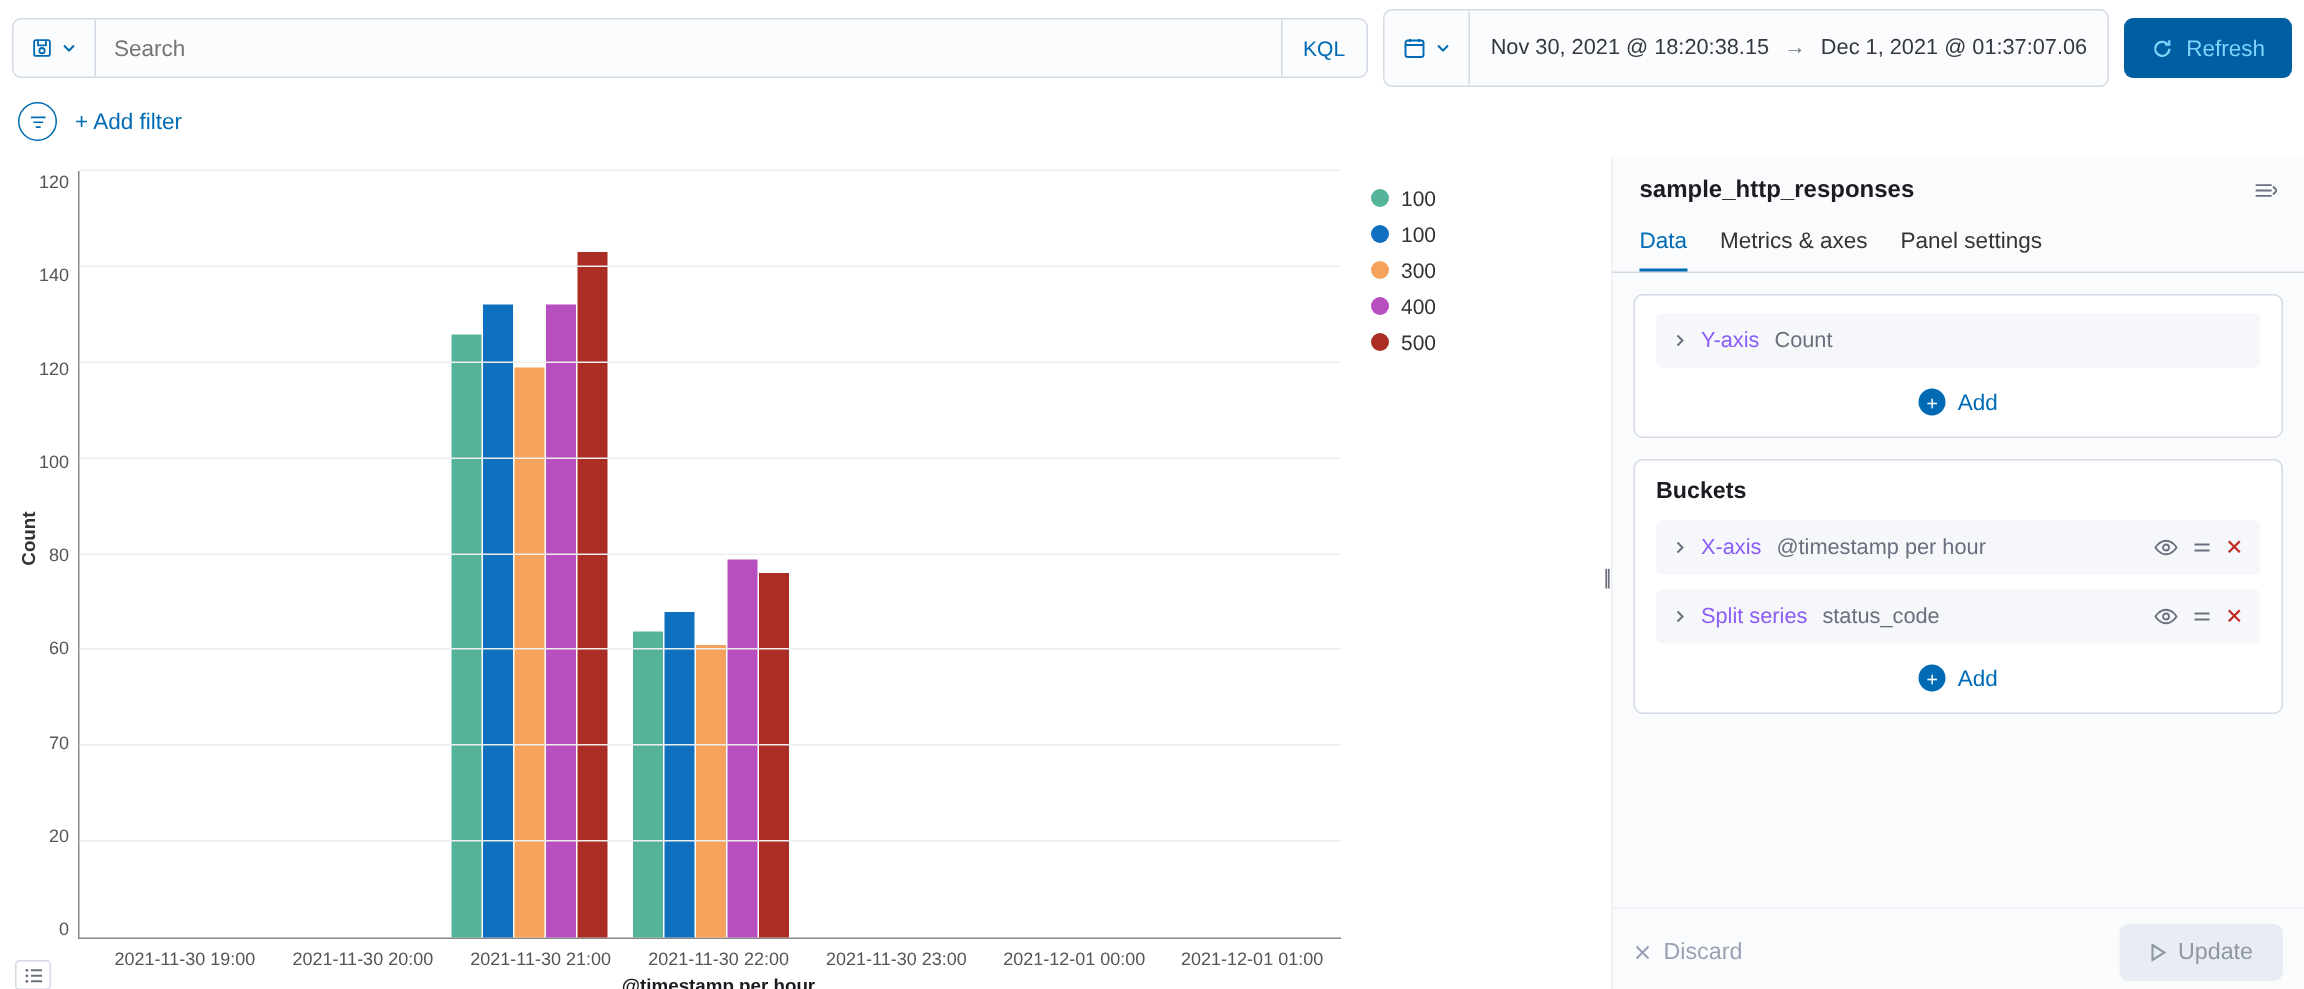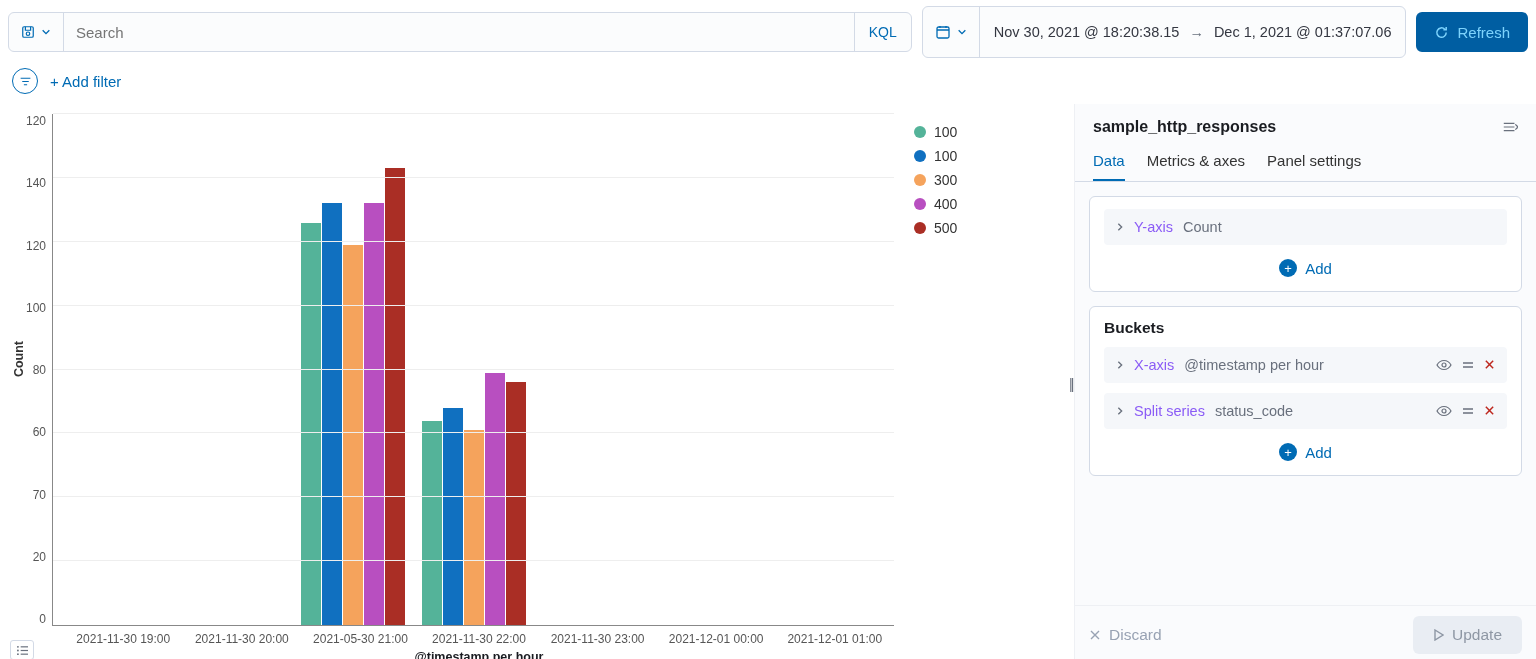--- a/index.html
+++ b/index.html
@@ -190,21 +190,21 @@
             <div class="gridline" style="bottom: 50%;"></div>
             <div class="gridline" style="bottom: 62.5%;"></div>
             <div class="gridline" style="bottom: 75%;"></div>
             <div class="gridline" style="bottom: 87.5%;"></div>
             <div class="gridline" style="bottom: 100%;"></div>
           </div>
       </div>
       <div class="x-ticks" id="x-ticks">
           <div class="x-tick">2021-11-30 19:00</div>
           <div class="x-tick">2021-11-30 20:00</div>
-          <div class="x-tick">2021-05-30 21:00</div>
+          <div class="x-tick">2021-11-30 21:00</div>
           <div class="x-tick">2021-11-30 22:00</div>
           <div class="x-tick">2021-11-30 23:00</div>
           <div class="x-tick">2021-12-01 00:00</div>
           <div class="x-tick">2021-12-01 01:00</div>
         </div>
       <div class="x-axis-label">@timestamp per hour</div>
     </div>
 
     <div class="legend" id="legend">
         <div class="legend-item">

